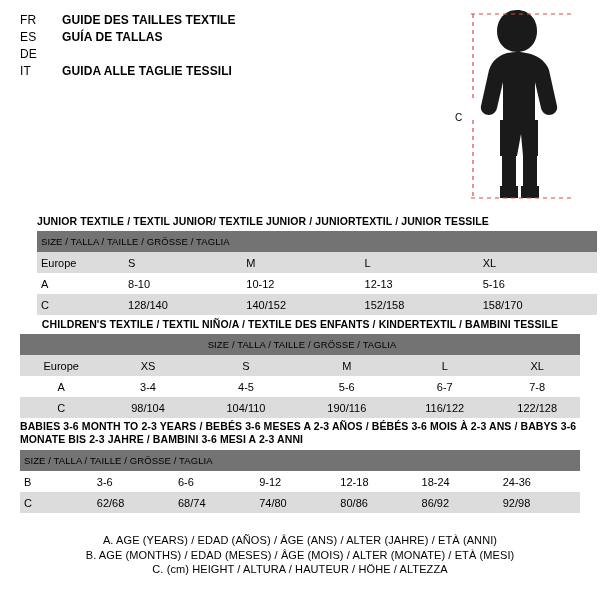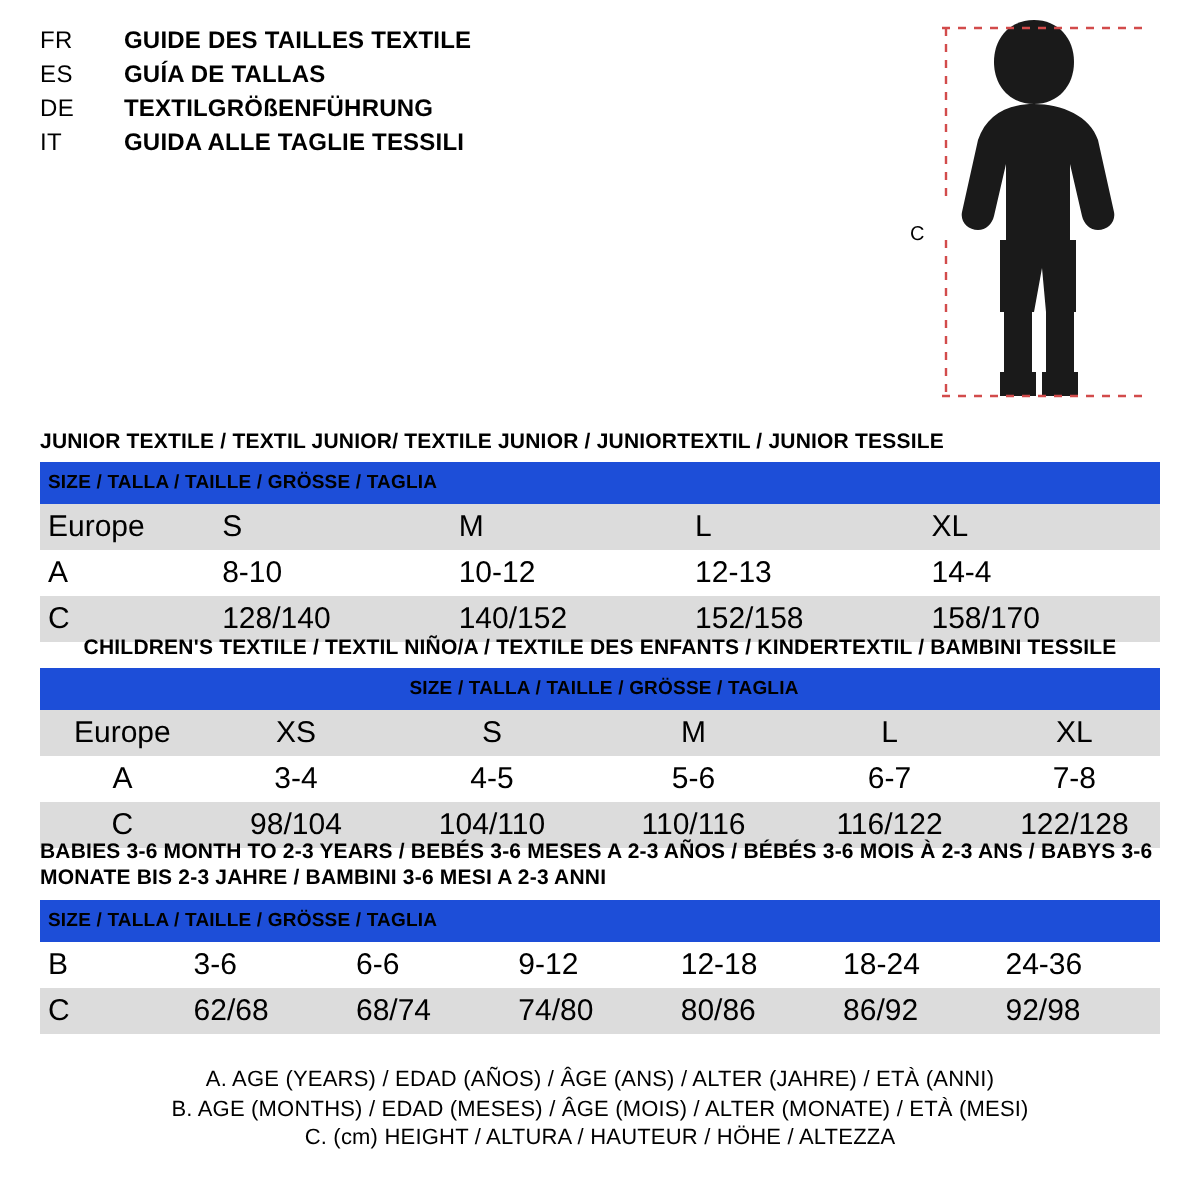--- a/index.html
+++ b/index.html
@@ -71,29 +71,29 @@
   }
   .section-title.two-line {
     line-height: 13px;
   }
   table.size-table {
     border-collapse: collapse;
     width: 100%;
     table-layout: fixed;
   }
   table.size-table td {
-    font-size: 15px;
+    font-size: 11px;
     padding: 3px 0 3px 4px;
     vertical-align: middle;
     height: 15px;
   }
   tr.head-row td {
-    background: #1d4ed8;
+    background: #737373;
     color: #000000;
-    font-weight: bold;
+    font-weight: normal;
     font-size: 9.5px;
     letter-spacing: 0.1px;
   }
   tr.alt-row td {
     background: #dcdcdc;
   }
   tr.plain-row td {
     background: #ffffff;
   }
 
@@ -118,21 +118,20 @@
   <div class="header-row">
     <div class="header-lang">FR</div>
     <div class="header-text">GUIDE DES TAILLES TEXTILE</div>
   </div>
   <div class="header-row">
     <div class="header-lang">ES</div>
     <div class="header-text">GUÍA DE TALLAS</div>
   </div>
   <div class="header-row">
     <div class="header-lang">DE</div>
-    <div class="header-text">TEXTILGRÖßENFÜHRUNG</div>
   </div>
   <div class="header-row">
     <div class="header-lang">IT</div>
     <div class="header-text">GUIDA ALLE TAGLIE TESSILI</div>
   </div>
 </div>
 
 <div class="figure">
   <svg width="130" height="200" viewBox="0 0 130 200">
 
@@ -149,21 +148,21 @@
     <path fill="#1a1a1a" d="M66 178 L84 178 L84 190 L66 190 Z"></path>
 
     <line x1="16" y1="6" x2="120" y2="6" stroke="#d24b4b" stroke-width="1.2" stroke-dasharray="4,4"></line>
     <line x1="16" y1="190" x2="120" y2="190" stroke="#d24b4b" stroke-width="1.2" stroke-dasharray="4,4"></line>
     <line x1="18" y1="6" x2="18" y2="92" stroke="#d24b4b" stroke-width="1.2" stroke-dasharray="4,4"></line>
     <line x1="18" y1="112" x2="18" y2="190" stroke="#d24b4b" stroke-width="1.2" stroke-dasharray="4,4"></line>
   </svg>
   <div class="figure-label">C</div>
 </div>
 
-<div class="section" style="top:215px;">
+<div class="section" style="top:215px;margin-left:17px;">
   <div class="section-title">JUNIOR TEXTILE / TEXTIL JUNIOR/ TEXTILE JUNIOR / JUNIORTEXTIL / JUNIOR TESSILE</div>
   <table class="size-table">
     <colgroup>
       <col style="width:14%">
         <col style="width:19%">
         <col style="width:19%">
         <col style="width:19%">
         <col style="width:19%">
     </colgroup>
     <tbody>
@@ -175,21 +174,21 @@
         <td>S</td>
         <td>M</td>
         <td>L</td>
         <td>XL</td>
       </tr>
       <tr class="plain-row">
         <td>A</td>
         <td>8-10</td>
         <td>10-12</td>
         <td>12-13</td>
-        <td>14-4</td>
+        <td>5-16</td>
       </tr>
       <tr class="alt-row">
         <td>C</td>
         <td>128/140</td>
         <td>140/152</td>
         <td>152/158</td>
         <td>158/170</td>
       </tr>
     </tbody>
   </table>
@@ -223,21 +222,21 @@
         <td>3-4</td>
         <td>4-5</td>
         <td>5-6</td>
         <td>6-7</td>
         <td>7-8</td>
       </tr>
       <tr class="alt-row">
         <td>C</td>
         <td>98/104</td>
         <td>104/110</td>
-        <td>110/116</td>
+        <td>190/116</td>
         <td>116/122</td>
         <td>122/128</td>
       </tr>
     </tbody>
   </table>
 </div>
 
 <div class="section" style="top:420px;">
   <div class="section-title two-line">BABIES 3-6 MONTH TO 2-3 YEARS / BEBÉS 3-6 MESES A 2-3 AÑOS / BÉBÉS 3-6 MOIS À 2-3 ANS / BABYS 3-6 MONATE BIS 2-3 JAHRE / BAMBINI 3-6 MESI A 2-3 ANNI</div>
   <table class="size-table">

